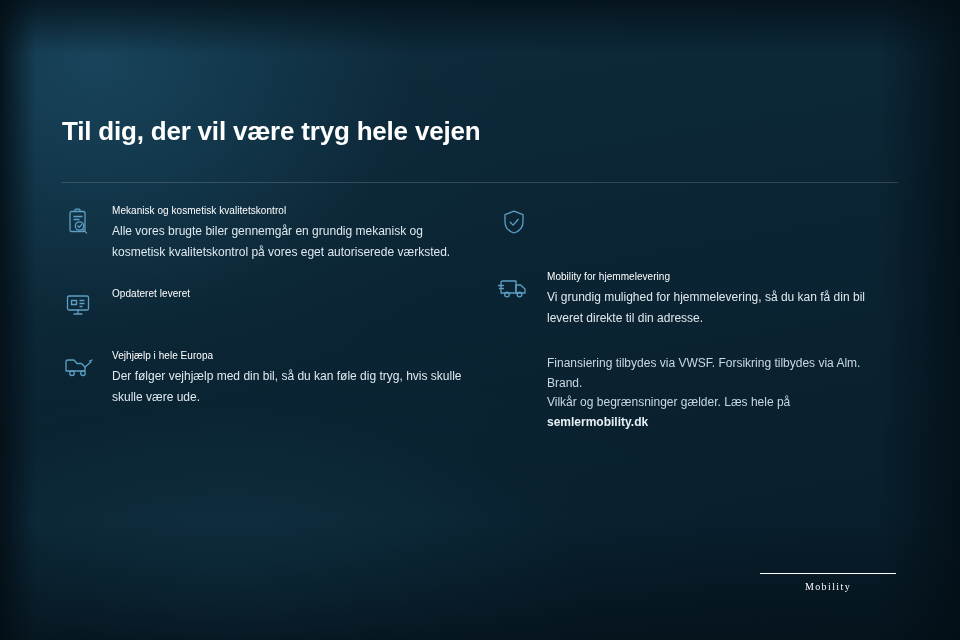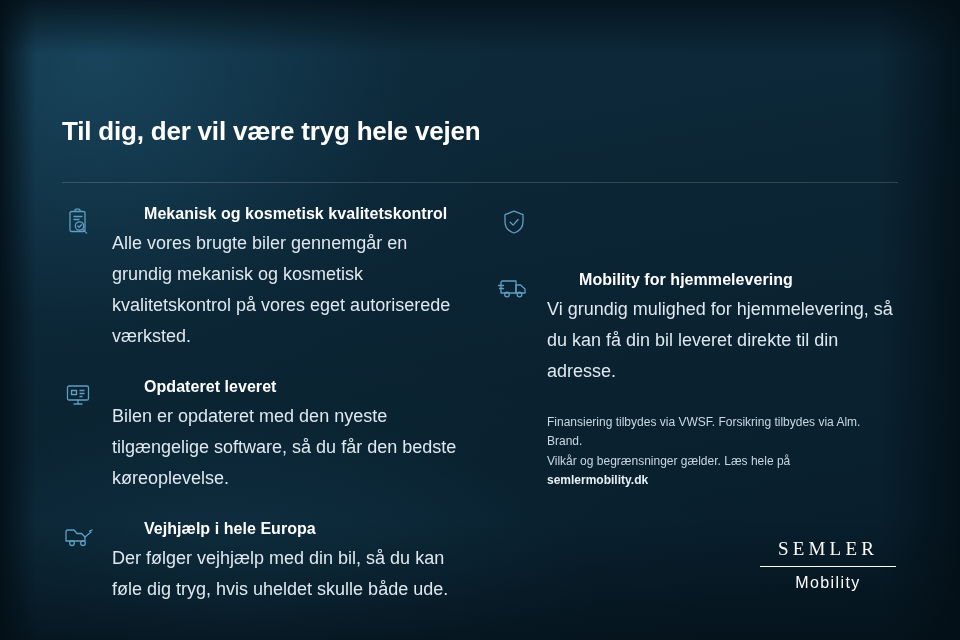--- a/index.html
+++ b/index.html
@@ -124,30 +124,29 @@
     display: flex;
     align-items: flex-start;
     justify-content: center;
     color: #5e9fc4;
   }
   .feature .icon svg { display: block; }
 
   .feature .body { flex: 1 1 auto; }
 
   .feature h3 {
-    font-size: 16px;
-    font-weight: bold;
+    font-size: 10px;
+    font-weight: normal;
     color: #ffffff;
     margin-bottom: 5px;
     letter-spacing: 0.05px;
-    margin-left: 32px;
   }
 
   .feature p {
-    font-size: 18px;
+    font-size: 12px;
     line-height: 1.72;
     color: #dfe9ef;
     font-weight: 400;
   }
 
   .col-right .feature:nth-child(1) { margin-bottom: 30px; }
   .col-left .feature:nth-child(1) { margin-bottom: 26px; }
 
   .fineprint {
     margin-top: 12px;
@@ -174,23 +173,24 @@
     color: #ffffff;
     line-height: 1;
   }
   .logo .rule {
     margin: 8px auto 7px;
     width: 100%;
     height: 1px;
     background: #ffffff;
   }
   .logo .mobility {
-    font-size: 16px;
+    font-size: 10px;
     letter-spacing: 1.4px;
     color: #ffffff;
+    font-family: Liberation Serif, serif;
   }
 </style>
 </head>
 <body>
 
 <div class="bg-base"></div>
 <div class="bg-glow-left"></div>
 <div class="bg-glow-bottom"></div>
 <div class="bg-dark-bottom"></div>
 <div class="bg-edge-left"></div>
@@ -228,37 +228,36 @@
         <span class="icon">
           <svg width="32" height="32" viewBox="0 0 32 32" fill="none" stroke="#5e9fc4" stroke-width="1.3">
             <rect x="4.5" y="6" width="21" height="14" rx="1.6"></rect>
             <path d="M11 24h8M15 20v4" stroke-linecap="round"></path>
             <path d="M8.5 10.5h5v4h-5z"></path>
             <path d="M16.5 10.5h5M16.5 13.5h5M16.5 16.5h3"></path>
           </svg>
         </span>
         <div class="body">
           <h3>Opdateret leveret</h3>
-          <p>Bilen er opdateret med den nyeste tilgængelige software, så du får den bedste køreoplevelse.</p>
         </div>
       </div>
 
       <div class="feature">
         <span class="icon">
           <svg width="32" height="32" viewBox="0 0 32 32" fill="none" stroke="#5e9fc4" stroke-width="1.3">
             <path d="M3 19h19v-4l-3.5-3.5H14L11 8H5a2 2 0 0 0-2 2v9z" stroke-linejoin="round"></path>
             <circle cx="9" cy="21.2" r="2.3"></circle>
             <circle cx="20" cy="21.2" r="2.3"></circle>
             <path d="M22 15l6-5" stroke-linecap="round"></path>
             <path d="M26.5 9.2l2.6-1.2" stroke-linecap="round"></path>
           </svg>
         </span>
         <div class="body">
           <h3>Vejhjælp i hele Europa</h3>
-          <p>Der følger vejhjælp med din bil, så du kan føle dig tryg, hvis uheldet skulle både ude.</p>
+          <p>Der følger vejhjælp med din bil, så du kan føle dig tryg, hvis skulle skulle være ude.</p>
         </div>
       </div>
 
     </div>
 
     <div class="col col-right">
 
       <div class="feature">
         <span class="icon">
           <svg width="32" height="32" viewBox="0 0 32 32" fill="none" stroke="#5e9fc4" stroke-width="1.3">
@@ -287,18 +286,17 @@
       <div class="fineprint">
         <div>Finansiering tilbydes via VWSF. Forsikring tilbydes via Alm. Brand.</div>
         <div><span>Vilkår og begrænsninger gælder. Læs hele på </span><b>semlermobility.dk</b></div>
       </div>
 
     </div>
 
   </div>
 
   <div class="logo">
-    <div class="semler">SEMLER</div>
     <div class="rule"></div>
     <div class="mobility">Mobility</div>
   </div>
 
 </div>
 
 </body></html>

